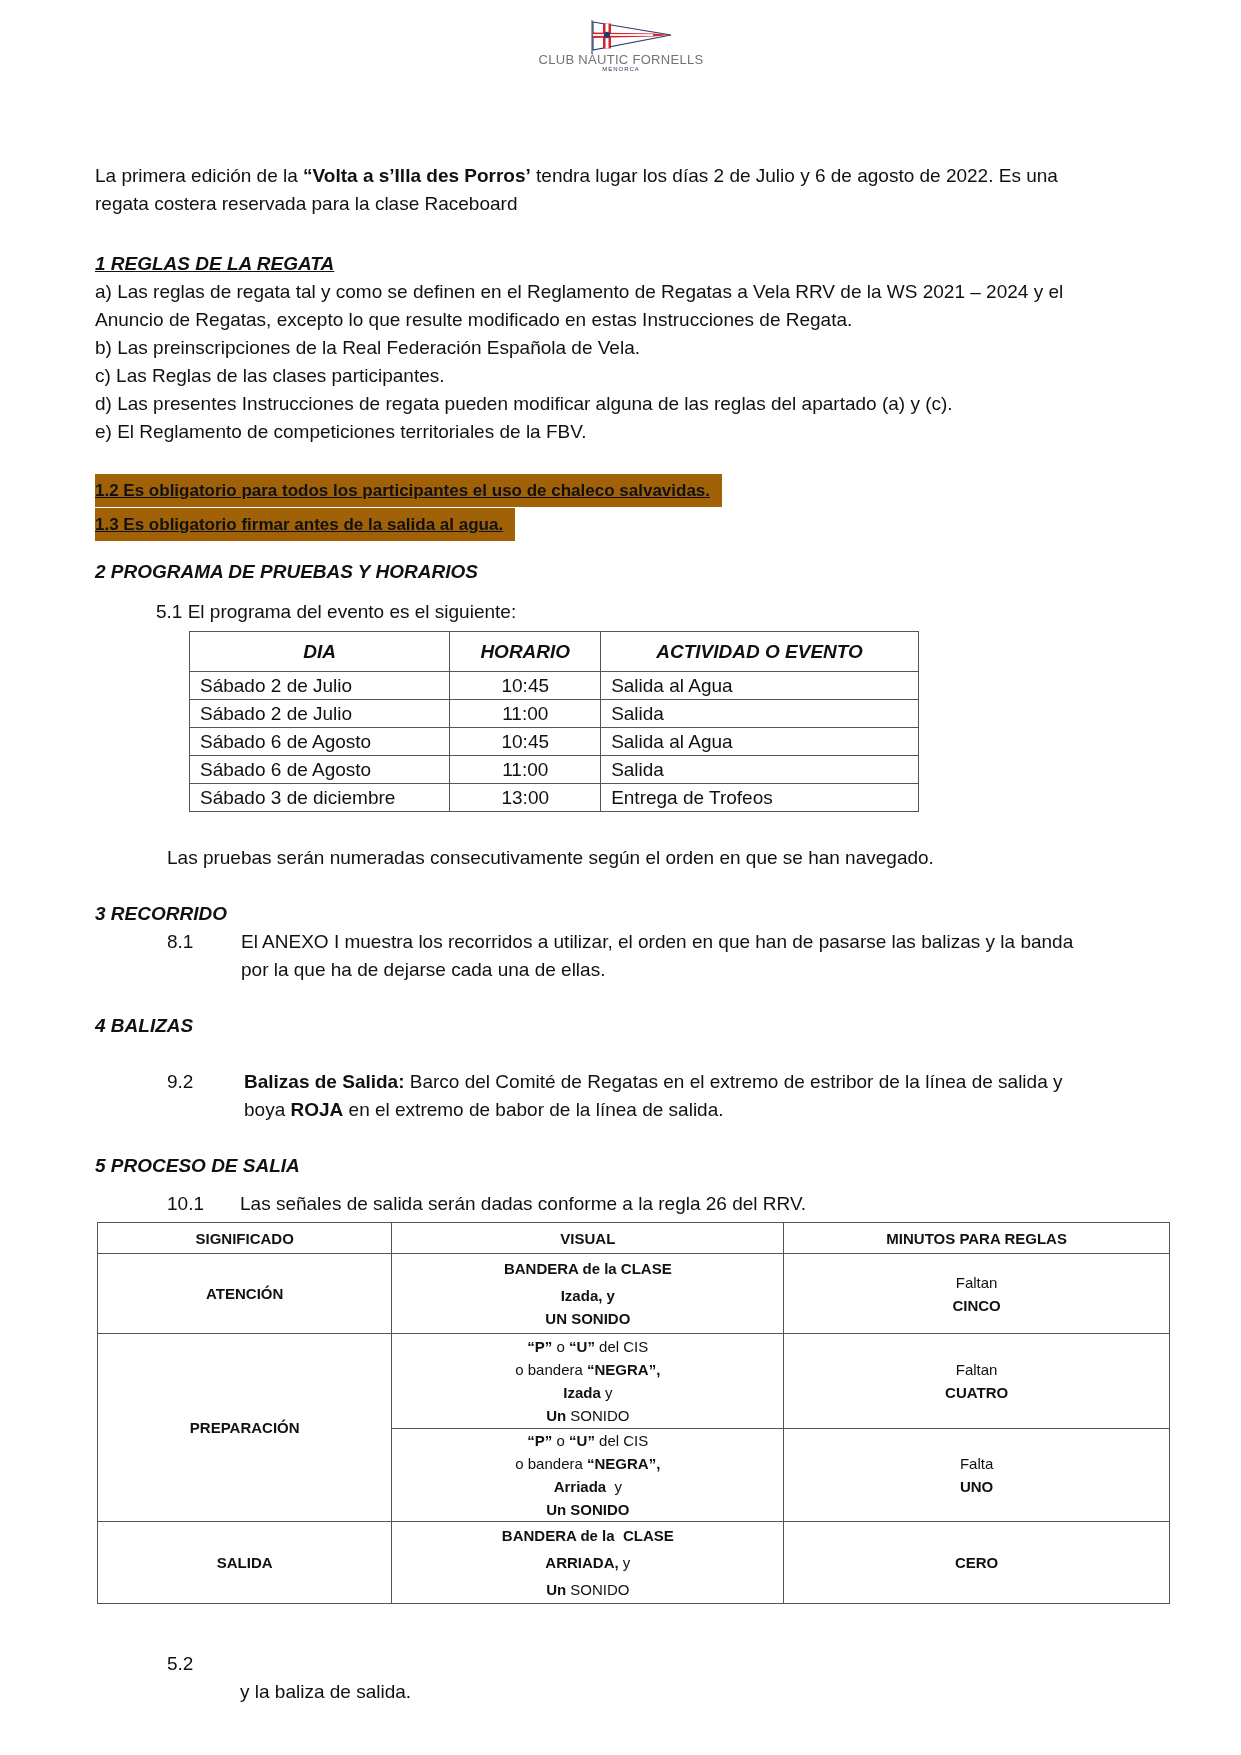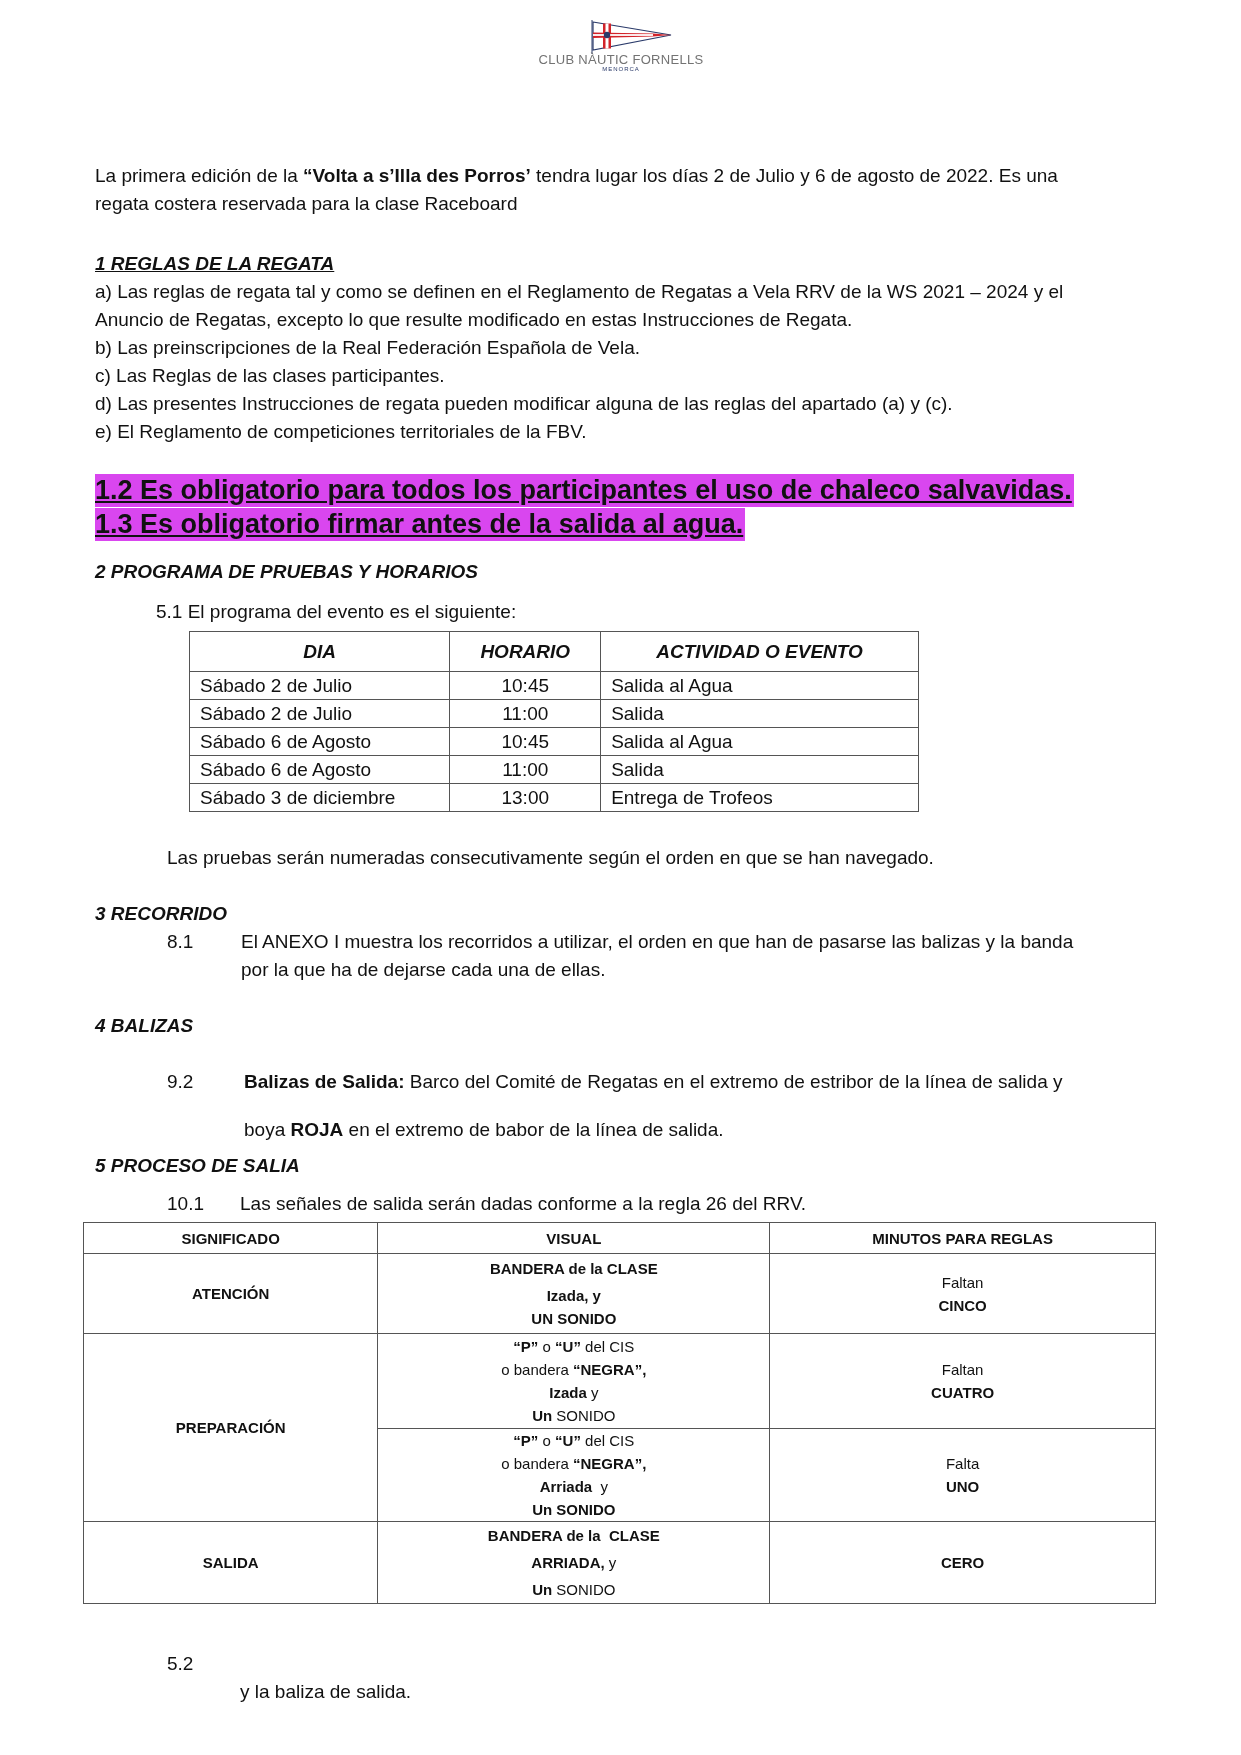--- a/index.html
+++ b/index.html
@@ -14,36 +14,36 @@
   .logo { position: absolute; left: 548px; top: 20px; width: 160px; height: 60px; text-align: center; }
   .logo svg { display: block; margin: 0 auto; }
   .logo .club { font-size: 13px; color: #737373; letter-spacing: 0.3px; margin-top: -2px; white-space: nowrap; margin-left: -14px; }
   .logo .sub { font-size: 6px; color: #2a3a6a; letter-spacing: 1px; margin-top: -1px; margin-left: -14px; }
 
   .t { position: absolute; font-size: 19px; line-height: 28px; white-space: nowrap; }
   .b { font-weight: bold; }
   .bi { font-weight: bold; font-style: italic; }
   .u { text-decoration: underline; }
   .hl {
-    position: absolute; font-size: 27px; line-height: 33px; font-weight: bold;
-    background: #d946ef; text-decoration: underline; white-space: nowrap; padding-right: 2px;
+    position: absolute; font-size: 17px; line-height: 33px; font-weight: bold;
+    background: #a16207; text-decoration: underline; white-space: nowrap; padding-right: 12px;
   }
 
   
   table.sched {
     position: absolute; left: 189px; top: 631px; width: 730px;
     border-collapse: collapse; font-size: 19px;
   }
   table.sched th, table.sched td { border: 1.5px solid #555; height: 27px; padding: 0 10px; }
   table.sched th { font-weight: bold; font-style: italic; text-align: center; height: 39px; }
   table.sched td.c { text-align: center; }
 
   
   table.sig {
-    position: absolute; left: 83px; top: 1222px; width: 1073px;
+    position: absolute; left: 97px; top: 1222px; width: 1073px;
     border-collapse: collapse; font-size: 15px; line-height: 23px;
   }
   table.sig th, table.sig td { border: 1.5px solid #555; text-align: center; vertical-align: middle; padding: 0 6px; }
   table.sig th { font-weight: bold; height: 30px; }
   table.sig td.lbl { font-weight: bold; }
   table.sig td .bb { font-weight: bold; }
   .col1 { width: 290px; } .col2 { width: 386px; } .col3 { width: 380px; }
 </style>
 </head>
 <body>
@@ -130,21 +130,21 @@
   <div class="t bi" style="left:95px; top:900px;">3  RECORRIDO</div>
   <div class="t" style="left:167px; top:928px;">8.1</div>
   <div class="t" style="left:241px; top:928px;">El ANEXO I muestra los recorridos a utilizar, el orden en que han de pasarse las balizas y la banda</div>
   <div class="t" style="left:241px; top:956px;">por la que ha de dejarse cada una de ellas.</div>
 
   <div class="t bi" style="left:95px; top:1012px;">4   BALIZAS</div>
   <div class="t" style="left:167px; top:1068px;">9.2</div>
   <div class="t" style="left:244px; top:1068px;">
     <span class="b">Balizas de Salida:</span><span> Barco del Comité de Regatas en el extremo de estribor de la línea de salida y</span>
   </div>
-  <div class="t" style="left:244px; top:1096px;margin-top:20px;">
+  <div class="t" style="left:244px; top:1096px;">
     <span>boya </span><span class="b">ROJA</span><span> en el extremo de babor de la línea de salida.</span>
   </div>
 
   <div class="t bi" style="left:95px; top:1152px;">5  PROCESO DE SALIA</div>
   <div class="t" style="left:167px; top:1190px;">10.1</div>
   <div class="t" style="left:240px; top:1190px;">Las señales de salida serán dadas conforme a la regla 26 del RRV.</div>
 
   <table class="sig">
     <colgroup>
         <col class="col1">

